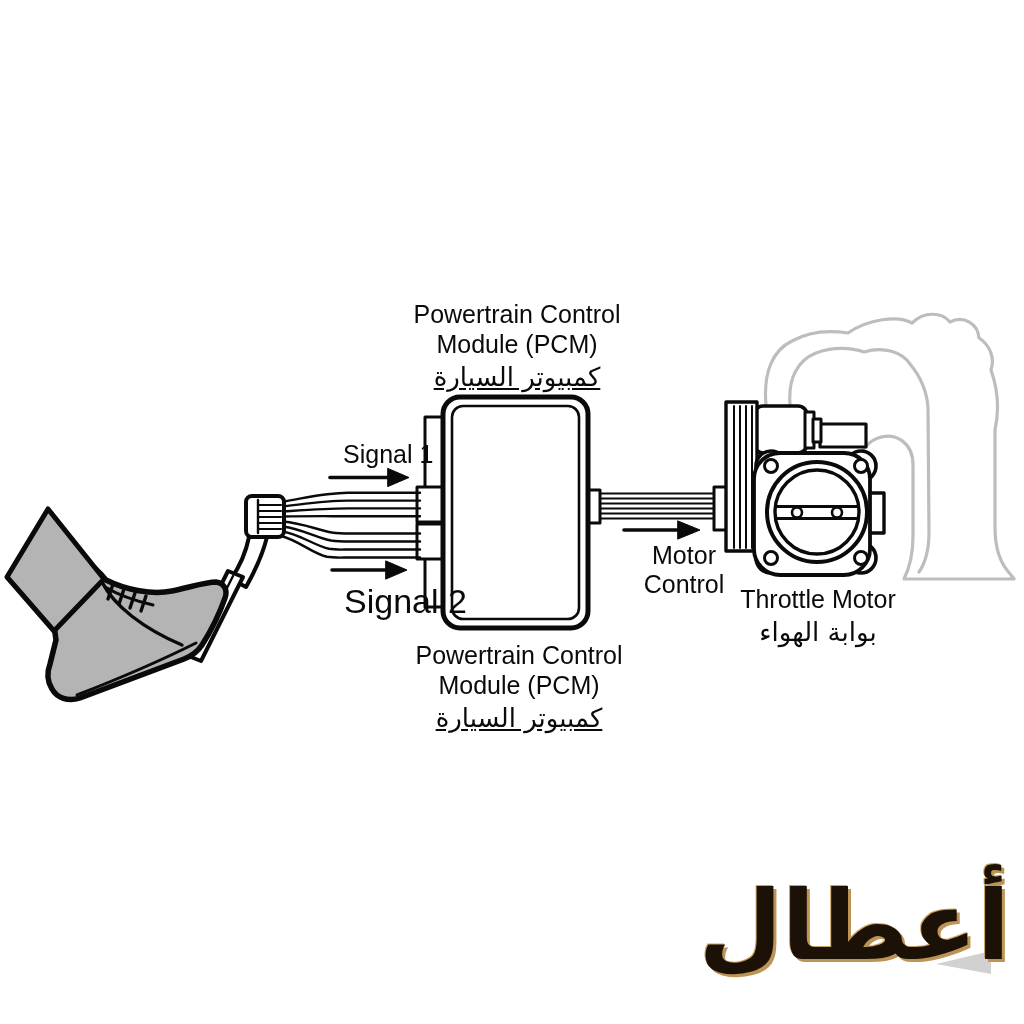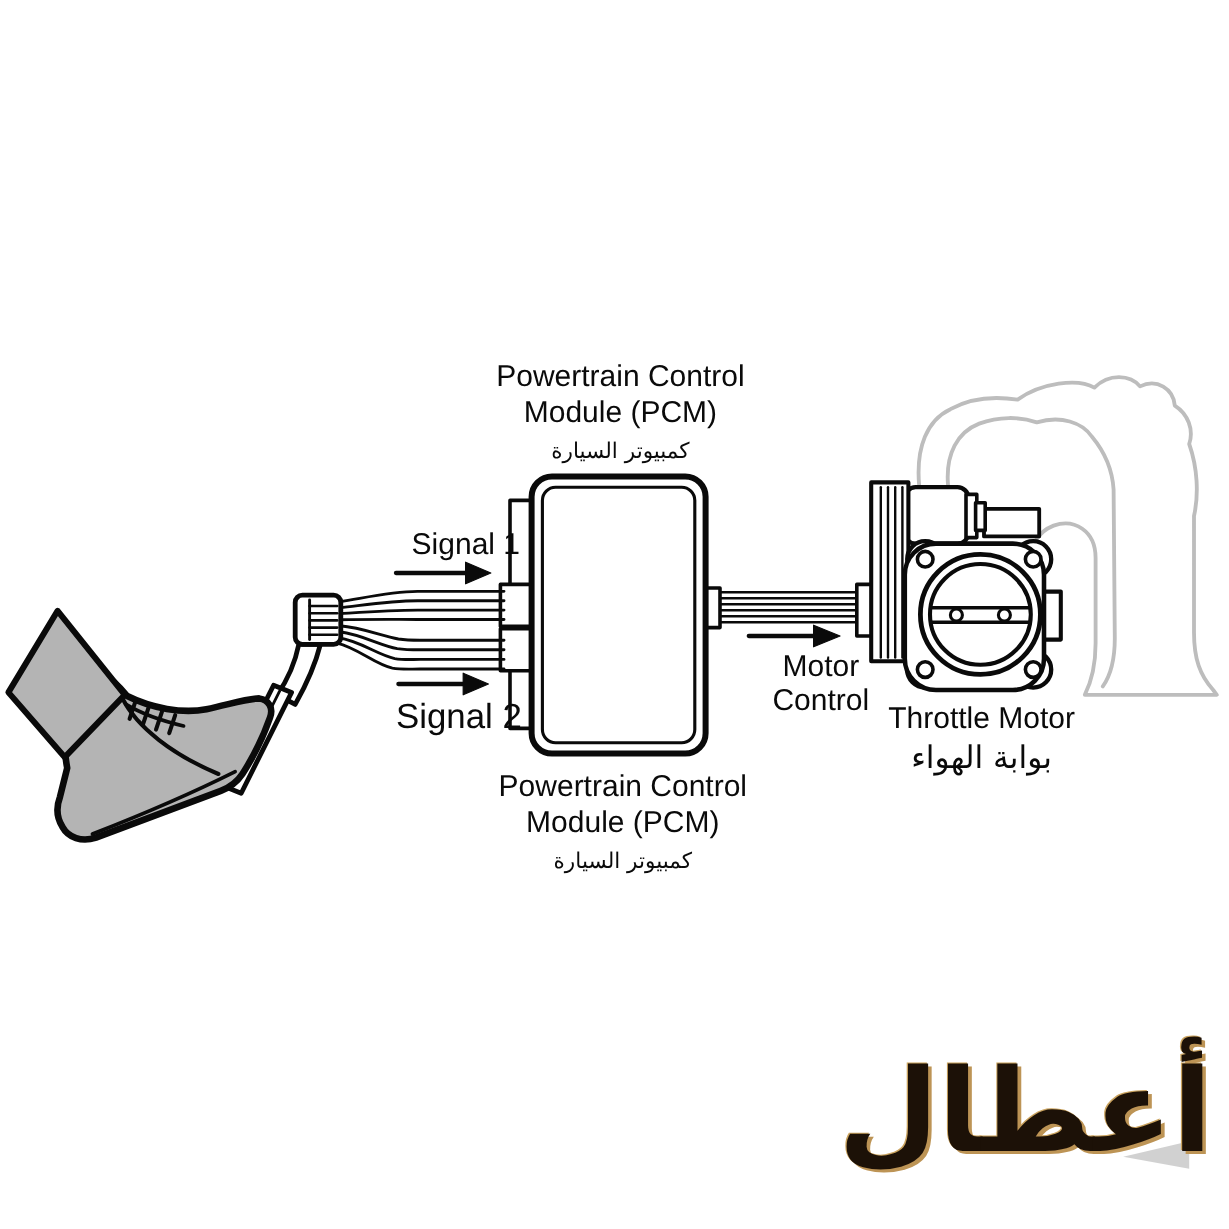--- a/index.html
+++ b/index.html
@@ -4,27 +4,27 @@
 <style>
   html,body{margin:0;padding:0;background:#ffffff;}
   #stage{position:relative;width:1024px;height:1024px;background:#ffffff;overflow:hidden;
          font-family:"Liberation Sans",sans-serif;color:#000;}
   #art{position:absolute;left:0;top:0;width:1024px;height:1024px;}
   .lbl{position:absolute;white-space:nowrap;color:#0a0a0a;}
   .center{transform:translateX(-50%);text-align:center;}
   .en25{font-size:25px;line-height:30px;}
   .en26{font-size:26px;line-height:30px;}
   .ar{font-family:"DejaVu Sans",sans-serif;direction:rtl;}
-  .ar27{font-size:18px;line-height:36px;}
+  .ar27{font-size:26px;line-height:36px;text-decoration:underline;}
   .ar26{font-size:26px;line-height:36px;}
   .ar28{font-size:28px;line-height:40px;}
   #lbl-pcm-top{left:517px;top:299px;}
   #lbl-pcm-bottom{left:519px;top:640px;}
   #lbl-signal1{left:331px;top:440px;font-size:25px;margin-left:12px;}
-  #lbl-signal2{left:330px;top:582px;font-size:29px;}
+  #lbl-signal2{left:344px;top:582px;font-size:34px;}
   #lbl-motor{left:684px;top:541px;font-size:25px;line-height:29px;}
   #lbl-throttle{left:818px;top:584px;}
   #lbl-pedal{left:164px;top:699px;}
   #logo{position:absolute;right:14px;top:856px;width:430px;text-align:right;direction:rtl;
         font-family:"DejaVu Sans",sans-serif;font-weight:700;font-size:96px;line-height:140px;
         color:#1c1107;letter-spacing:1px;
         text-shadow:3px 3px 0 #bd9455,-1px -1px 0 #caa35f;}
 </style>
 </head>
 <body>

